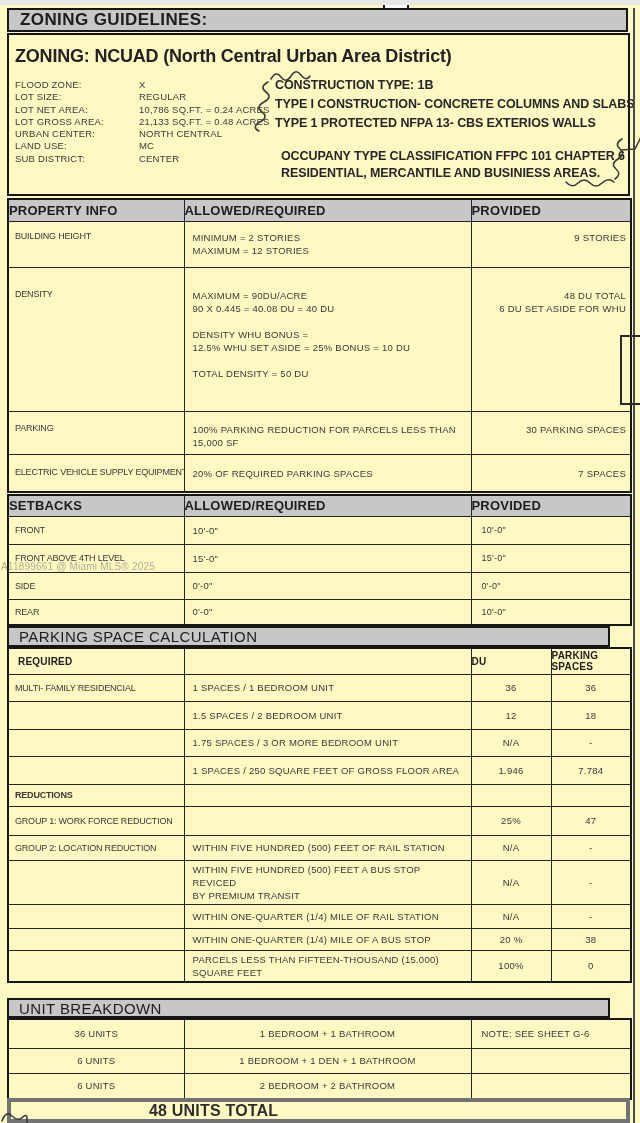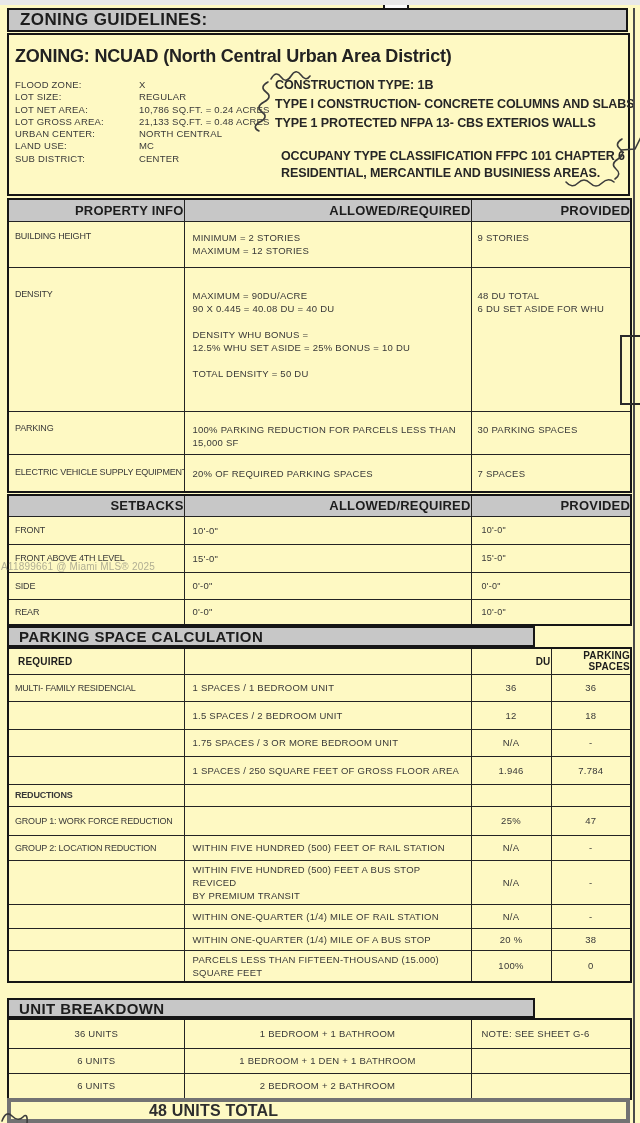--- a/index.html
+++ b/index.html
@@ -10,56 +10,56 @@
     color:#2e2e2e; -webkit-font-smoothing:antialiased;
   }
   
   .topbox{position:absolute; left:383px; top:-6px; width:22px; height:10px;
     border:2px solid #161616; background:#fcfcfa;}
   
   .banner{position:absolute; left:7px; top:3px; width:621px; height:24px;
     box-sizing:border-box; background:#c7c7c7; border:2px solid #161616;
     display:flex; align-items:center; padding-left:11px;
     font-size:17px; font-weight:700; letter-spacing:.4px; color:#1d1d1d;}
-  .secbar{position:absolute; left:7px; width:528px; height:21px;
+  .secbar{position:absolute; left:7px; width:603px; height:21px;
     box-sizing:border-box; background:#c7c7c7; border:2px solid #161616;
     display:flex; align-items:center; padding-left:10px;
-    font-size:15px; font-weight:700; letter-spacing:.4px; color:#1d1d1d;}
+    font-size:15px; font-weight:400; letter-spacing:.4px; color:#1d1d1d;}
   .pbar{top:621px;}
   .ubar{top:993px; height:20px;}
   
   .zonebox{position:absolute; left:7px; top:28px; width:623px; height:163px;
     box-sizing:border-box; border:2px solid #161616;}
   .ztitle{position:absolute; left:6px; top:11px; font-size:18px; font-weight:700;
     letter-spacing:-.2px; color:#222;}
   .info{position:absolute; left:6px; top:44px; font-size:9.5px; letter-spacing:.2px;
     line-height:12.3px; color:#3a3a3a;}
   .irow{display:flex;align-items:flex-end;}
   .ilab{width:124px;}
   .cons{position:absolute; left:266px; top:41px; font-size:12.5px; font-weight:700;
     letter-spacing:-.1px; line-height:19px; color:#262626; white-space:nowrap;}
   .occ{position:absolute; left:272px; top:113px; font-size:12.5px; font-weight:700;
     letter-spacing:-.1px; line-height:16.5px; color:#262626; white-space:nowrap;}
   
   table.t{position:absolute; left:7px; width:623px; border-collapse:collapse;
     table-layout:fixed; border:2px solid #161616;}
   .t th,.t td{border:1.5px solid #242424; box-sizing:border-box; overflow:hidden;}
   .t th{background:#c7c7c7; font-size:13px; font-weight:700; color:#1d1d1d;
-    letter-spacing:.2px; text-align:right; padding:0;}
+    letter-spacing:.2px; text-align:left; padding:0;}
   .t td{font-size:9.5px; letter-spacing:.25px; color:#383838;
     vertical-align:middle; padding:2px 4px 2px 8px;}
   td.c1{font-size:9px; letter-spacing:-.2px; white-space:nowrap; padding-left:6px;}
   .ml{white-space:pre-line; line-height:13px;}
   .prop{top:193px;}
   .prop td{vertical-align:top;}
   .prop tr:nth-child(2) td{padding-top:9px;}
   .prop tr:nth-child(3) td{padding-top:21px;}
   .prop tr:nth-child(4) td{padding-top:11px;}
   .prop tr:nth-child(5) td{padding-top:12px;}
-  .prop td.prov{padding-left:6px;}
+  .prop td.prov{padding-left:6px;text-align:right;}
   .setb{top:489px;}
   .setb td.prov{padding-left:10px; font-size:9px;}
   .pc{top:642px;}
   .pc th{background:transparent; font-size:10px; letter-spacing:.2px;}
   .pc th.h1{text-align:left; padding-left:9px;}
   .pc th.ml{line-height:11px;}
   .pc td.num{text-align:center; padding:2px;}
   .pc tr:nth-child(6) td.c1{font-weight:700;}
   .ub{top:1013px;padding-left:47px;}
   .ub td{text-align:center; padding:2px;}

